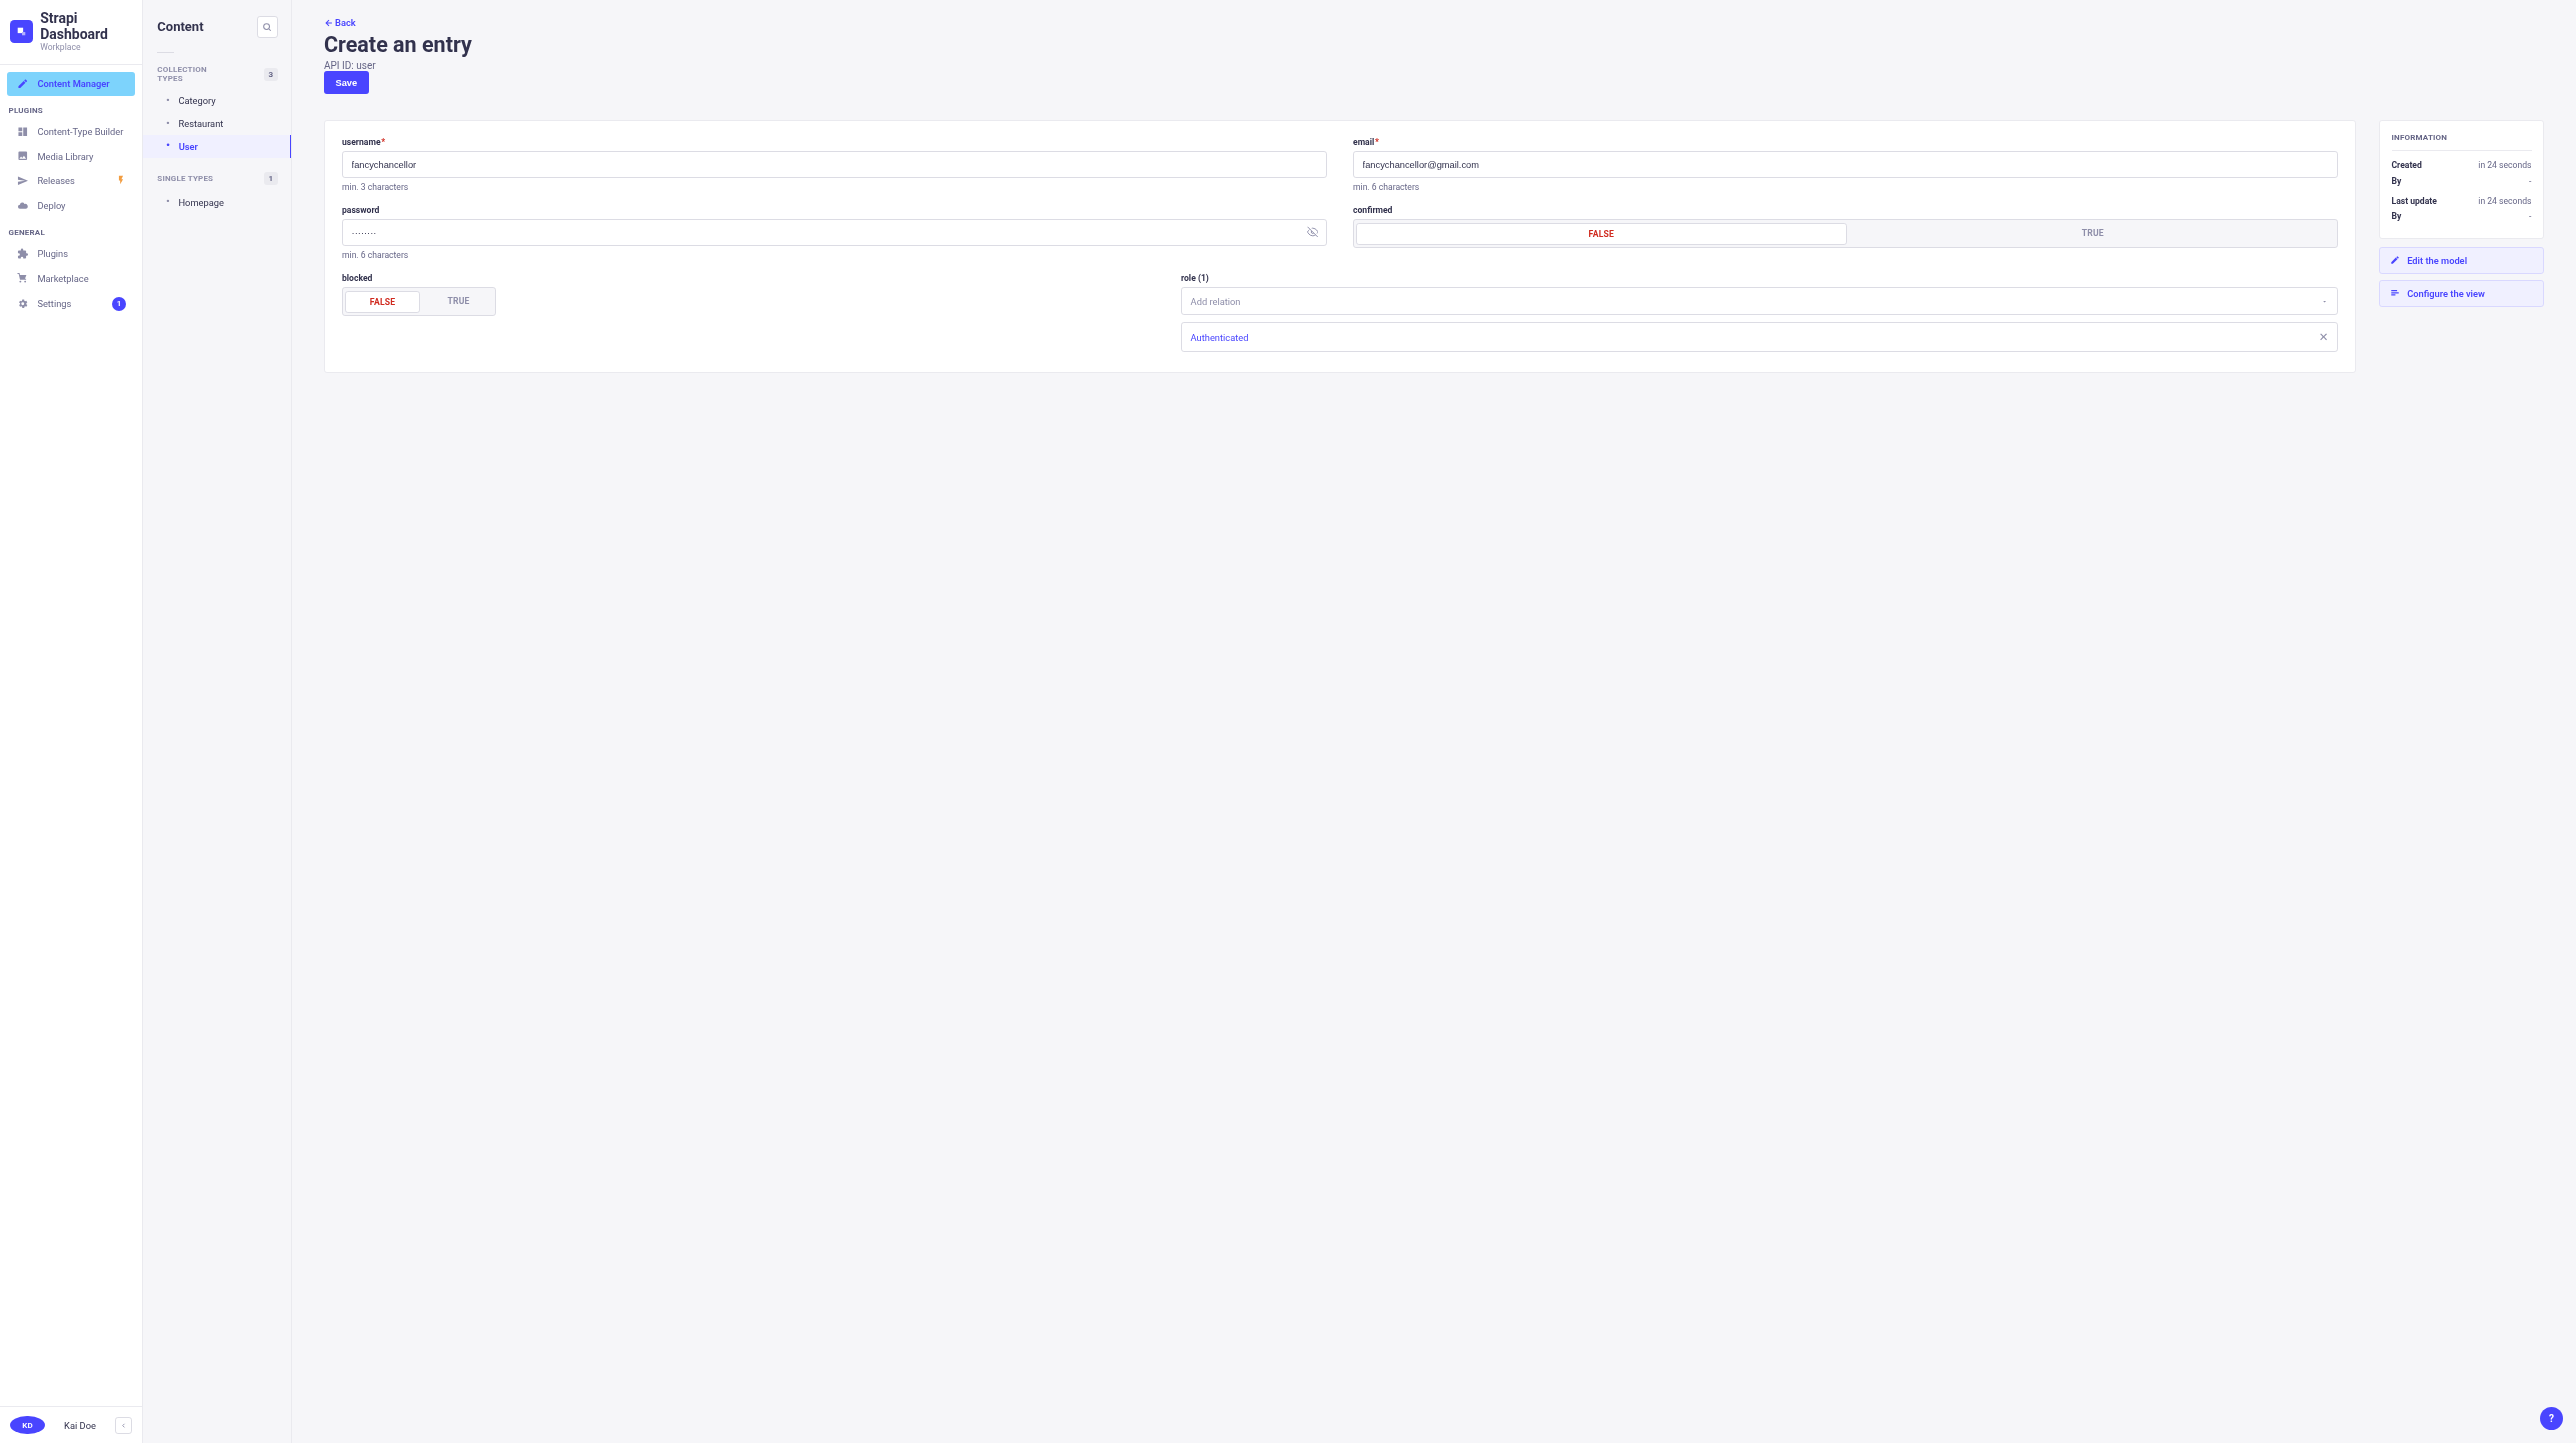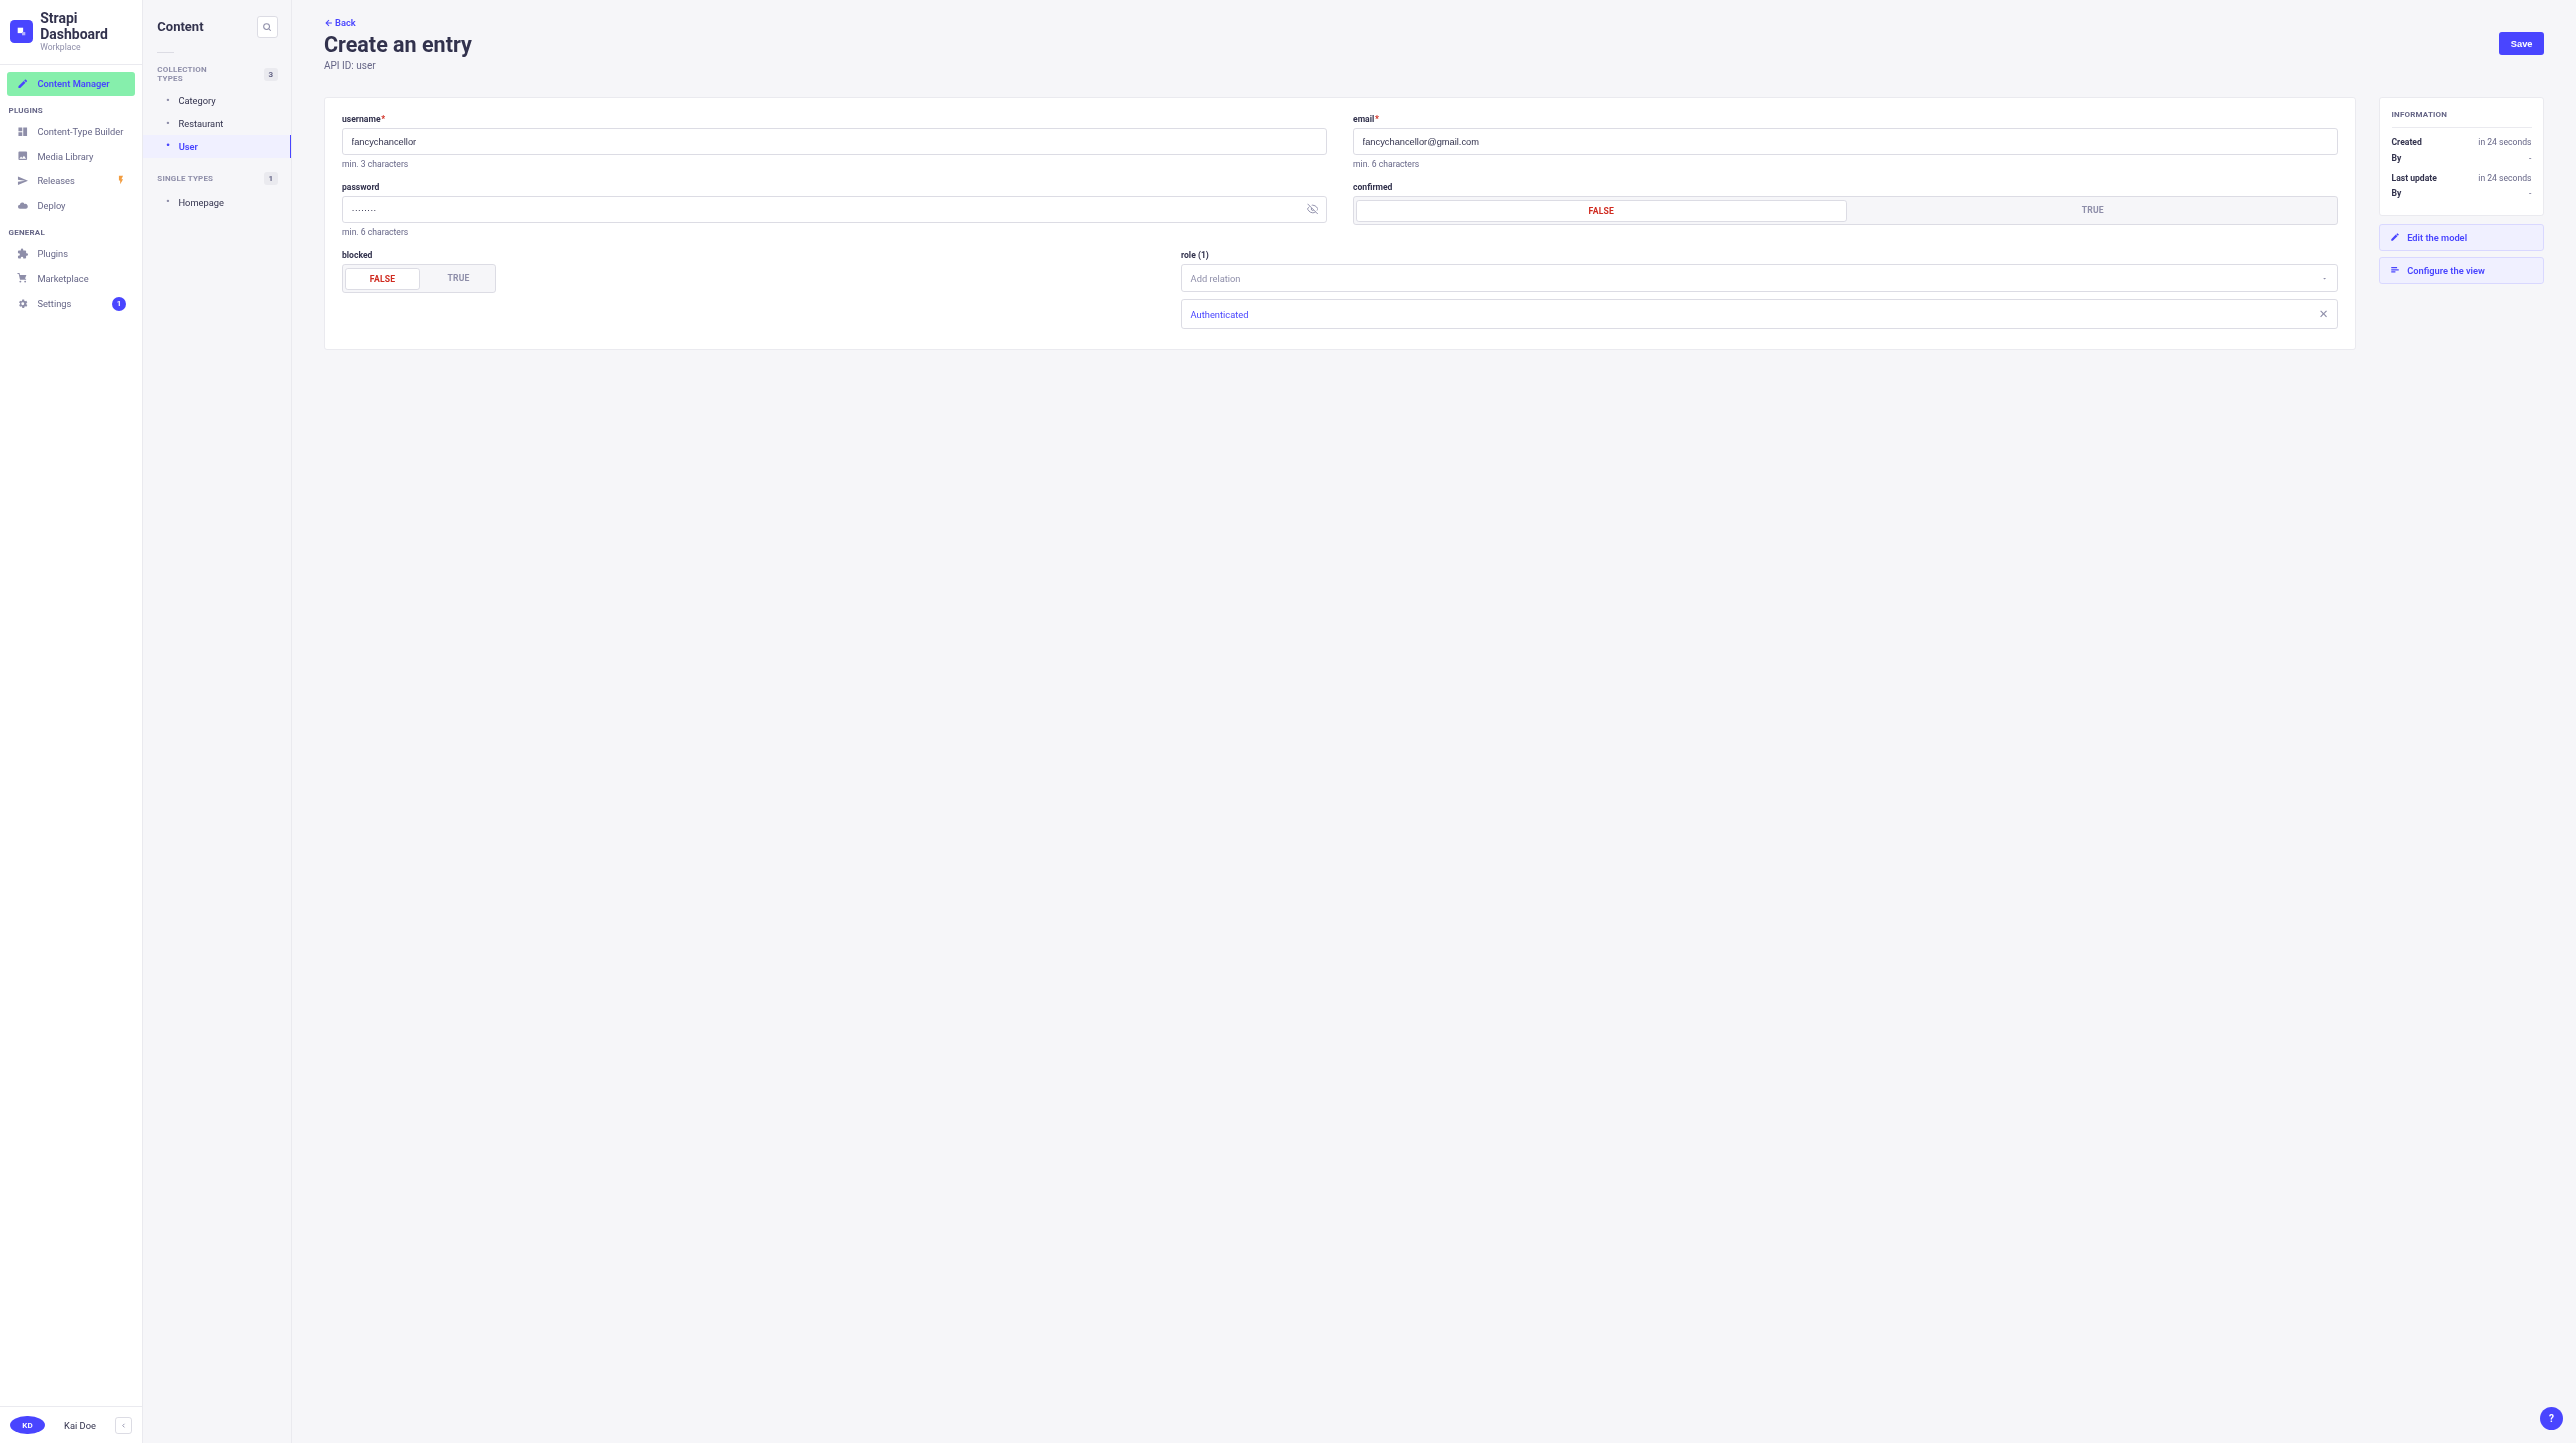--- a/index.html
+++ b/index.html
@@ -45,21 +45,21 @@
 .nav-item {
   display: flex;
   align-items: center;
   gap: 8.6px;
   padding: 6.5px 8.6px;
   border-radius: 2.9px;
   cursor: pointer;
   color: #666687;
   font-size: 9.3px;
 }
-.nav-item.active { background: #86efac; color: #4945ff; font-weight: 600; }
+.nav-item.active { background: #7dd3fc; color: #4945ff; font-weight: 600; }
 .nav-item.active .icon-box { color: #4945ff; }
 .nav-item .icon-box { width: 13px; display: flex; justify-content: center; color: #8e8ea9; }
 .nav-item .spacer { flex: 1; }
 .badge-blue {
   background: #4945ff;
   color: #fff;
   font-size: 8px;
   min-width: 14.3px;
   height: 14.3px;
   border-radius: 7.2px;
@@ -202,20 +202,21 @@
   color: #4945ff;
   font-size: 9.3px;
   font-weight: 600;
   cursor: pointer;
   margin-bottom: 4.3px;
 }
 .header-row {
   display: flex;
   align-items: flex-start;
   justify-content: space-between;
+  flex-direction: column;
 }
 .page-title { font-size: 21.5px; font-weight: 700; color: #32324d; }
 .api-id { font-size: 10px; color: #666687; margin-top: 2.9px; }
 .btn-primary {
   background: #4945ff;
   color: #fff;
   border: none;
   padding: 6.5px 11.5px;
   border-radius: 2.9px;
   font-weight: 600;

